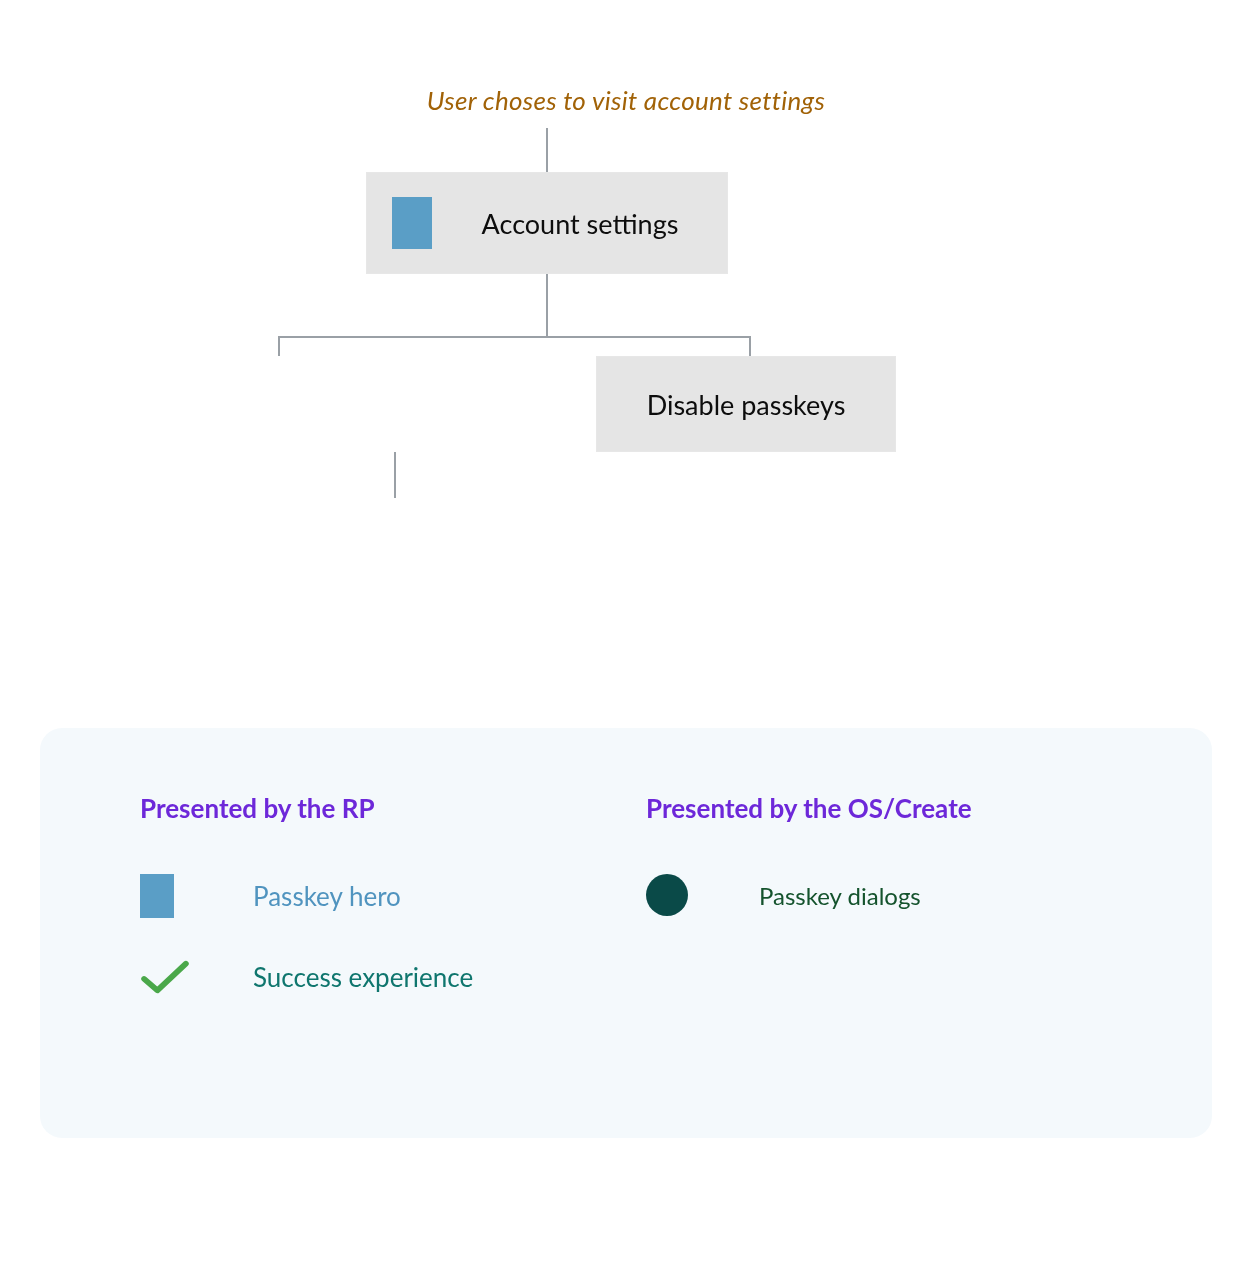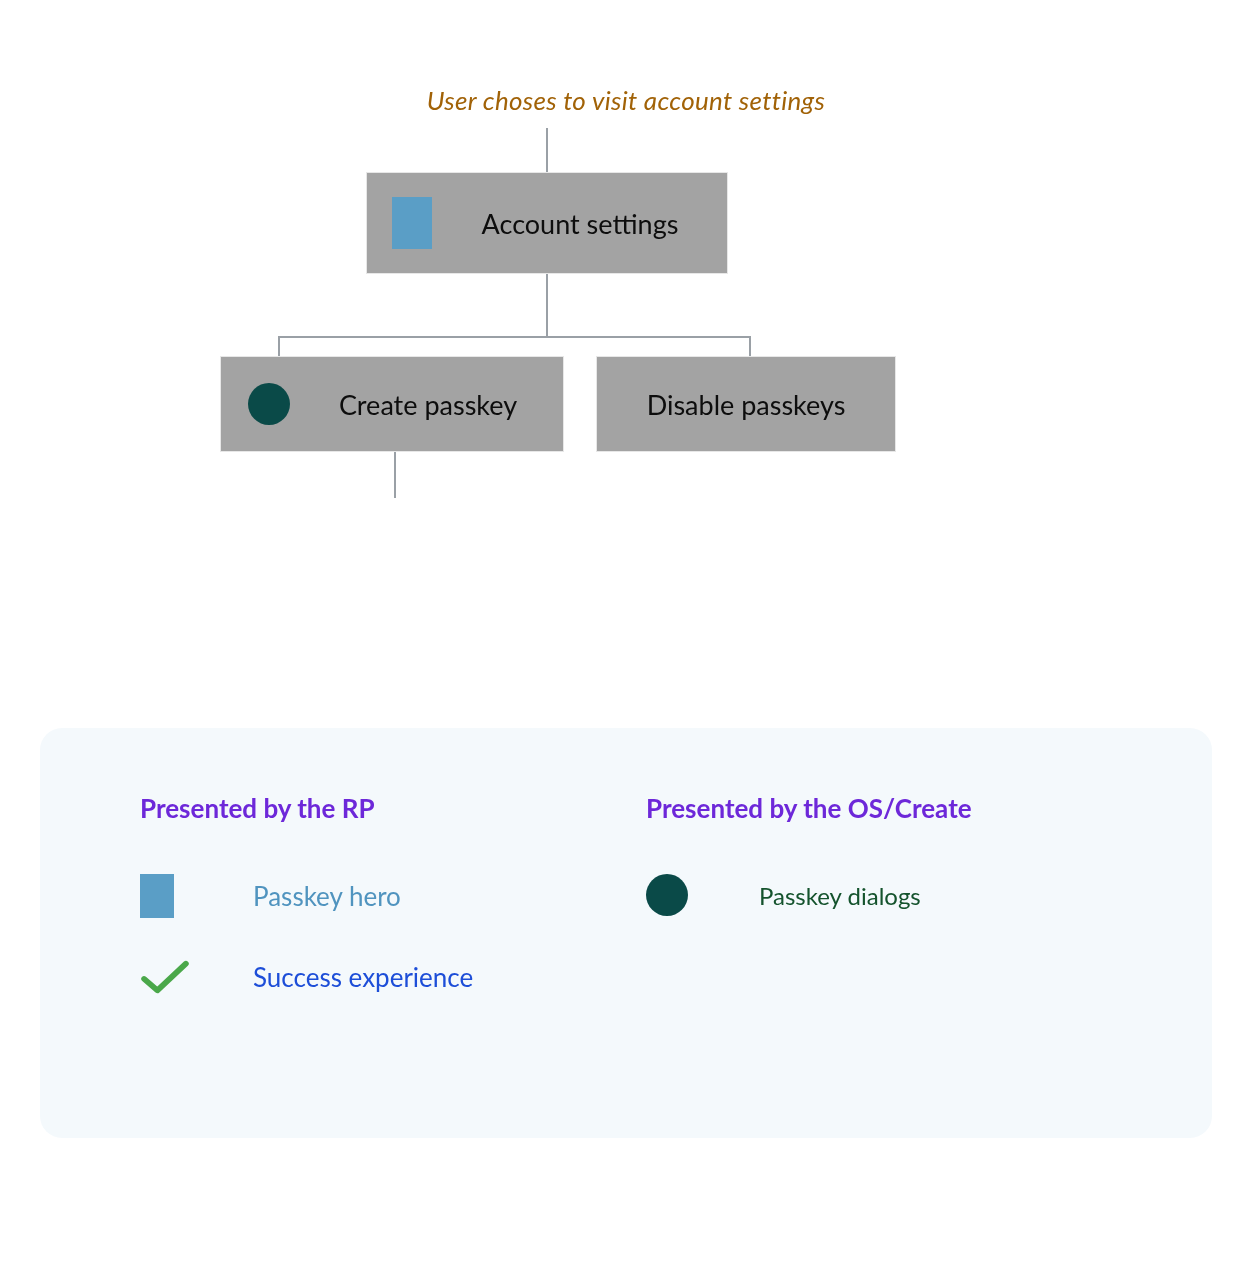--- a/index.html
+++ b/index.html
@@ -31,21 +31,21 @@
 
     
     .conn {
       position: absolute;
       background: #9aa0a6;
     }
 
     
     .node {
       position: absolute;
-      background: #a3a3a3;
+      background: #e5e5e5;
       border: 1px solid #e7e7e7;
       display: flex;
       align-items: center;
       font-size: 27px;
       color: #0d0d0d;
     }
     .node .icon-slot {
       display: flex;
       align-items: center;
       justify-content: center;
@@ -95,21 +95,21 @@
       gap: 63px;
       margin-bottom: 40px;
     }
     .legend .row .icon-slot {
       width: 50px;
       display: flex;
       align-items: center;
       justify-content: flex-start;
     }
     .legend .row.hero .txt { color: #5094bf; font-size: 26px; }
-    .legend .row.success .txt { color: #1d4ed8; font-size: 26px; }
+    .legend .row.success .txt { color: #0f766e; font-size: 26px; }
     .legend .row.dialogs .txt { color: #14532d; font-size: 24px; }
 
     .legend .passkey-hero-icon { width: 34px; height: 44px; }
     .legend .passkey-dialogs-icon { width: 42px; height: 42px; }
   </style>
 </head>
 <body>
 
 <div class="canvas">
 
@@ -127,26 +127,20 @@
 
   <div class="conn" style="left:394px; top:452px; width:2px; height:46px;"></div>
 
   <div class="node" style="left:366px; top:172px; width:362px; height:102px;">
     <div class="icon-slot" style="width:90px;">
       <div class="passkey-hero-icon"></div>
     </div>
     <div class="label">Account settings</div>
   </div>
 
-  <div class="node" style="left:220px; top:356px; width:344px; height:96px;">
-    <div class="icon-slot" style="width:96px;">
-      <div class="passkey-dialogs-icon"></div>
-    </div>
-    <div class="label">Create passkey</div>
-  </div>
 
   <div class="node no-icon" style="left:596px; top:356px; width:300px; height:96px; justify-content:center;">
     <div class="label">Disable passkeys</div>
   </div>
 
 
   <div class="legend">
     <div>
       <h3>Presented by the RP</h3>
       <div class="row hero">

